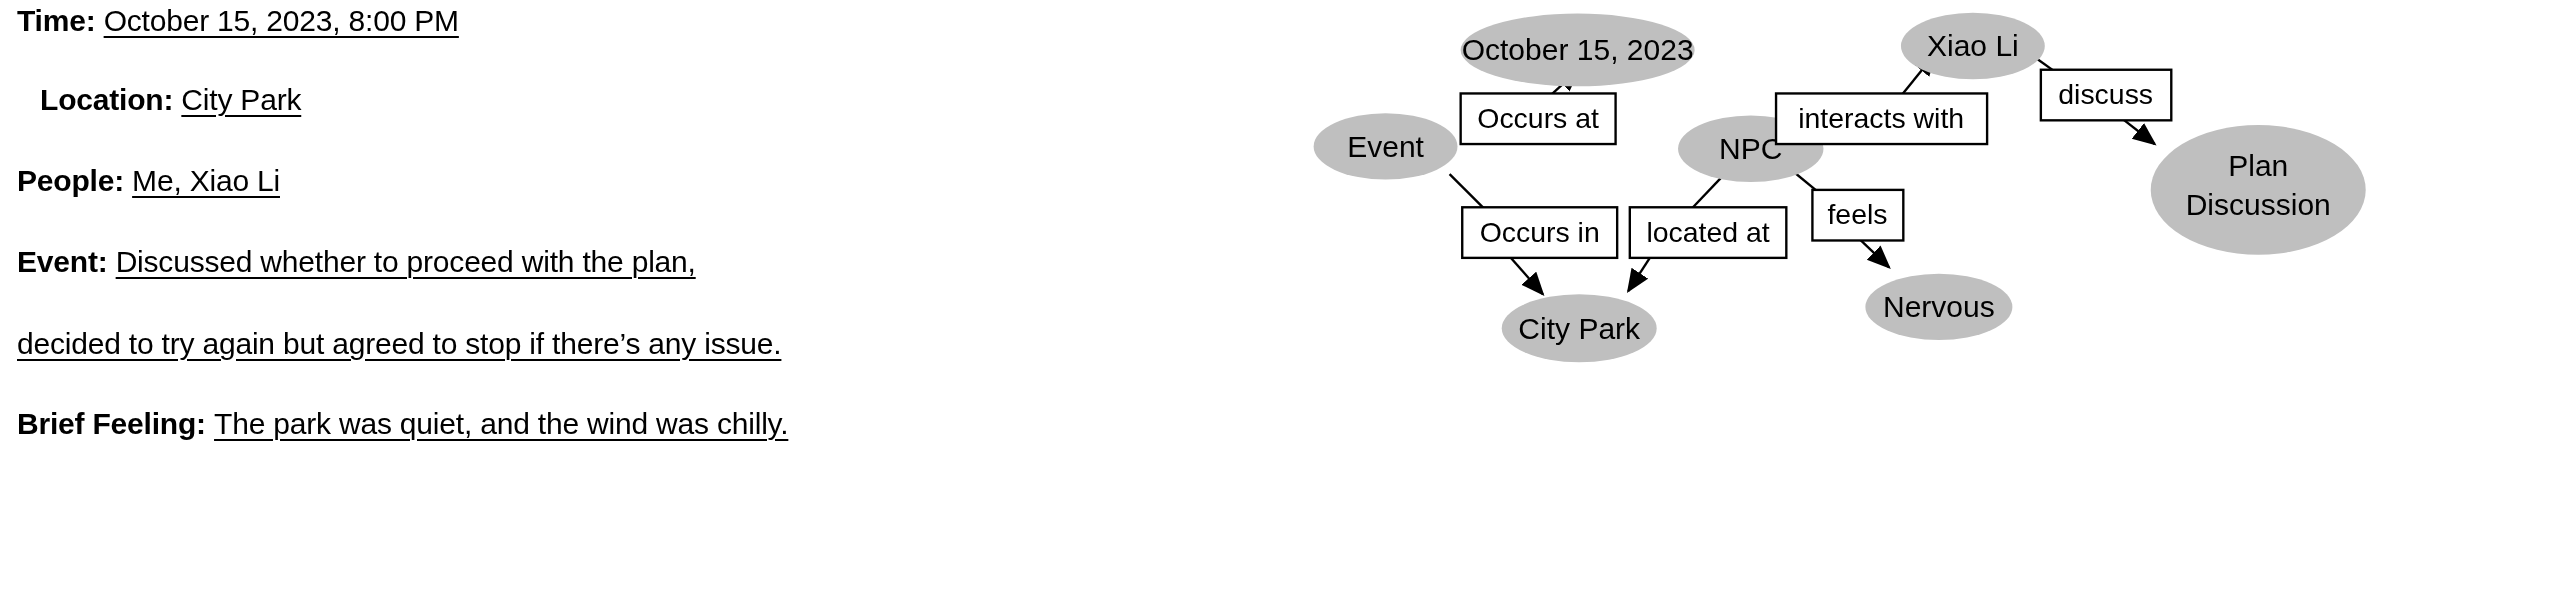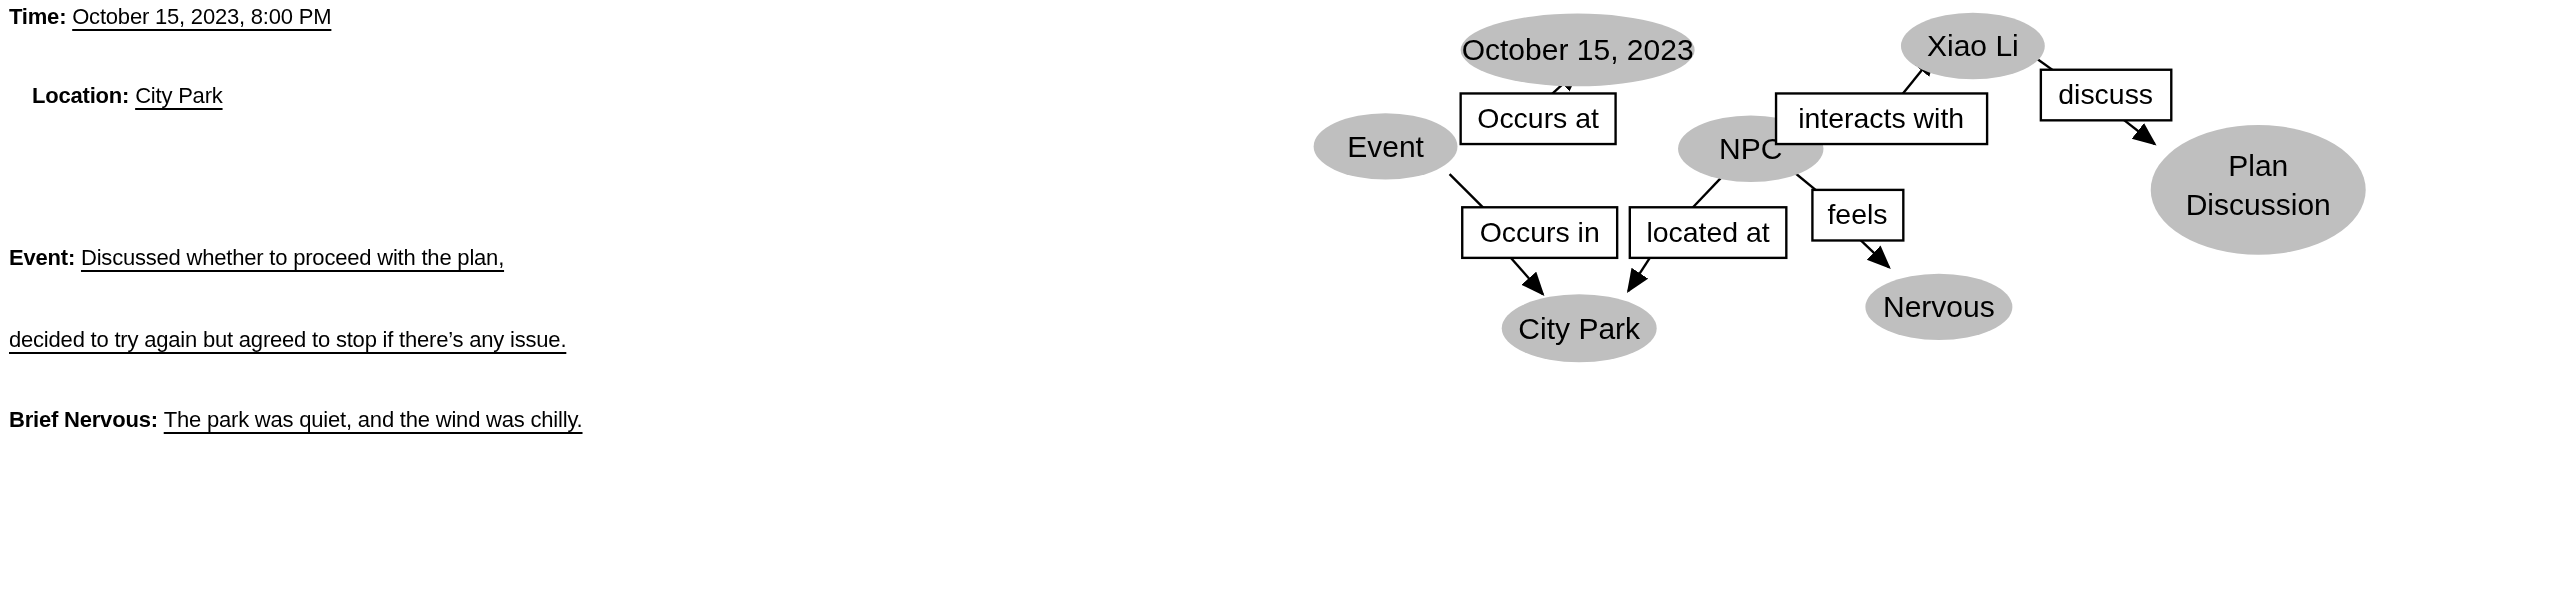--- a/index.html
+++ b/index.html
@@ -22,23 +22,23 @@
   
   #note-panel {
     position: absolute;
     left: 0;
     top: 0;
     width: 1233px;
     height: 594px;
   }
   .note-line {
     position: absolute;
-    left: 9px;
+    left: 17px;
     white-space: nowrap;
-    font-size: 22px;
+    font-size: 30px;
     line-height: 1.0;
     letter-spacing: -0.2px;
   }
   .note-label {
     font-weight: bold;
   }
   .note-value {
     font-weight: normal;
     text-decoration: underline;
     text-underline-offset: 4.7px;
@@ -110,31 +110,34 @@
   <div id="note-panel">
 
     <div class="note-line" id="note-line-time">
       <span class="note-label">Time</span><span class="note-label">: </span><span class="note-value">October 15, 2023, 8:00 PM</span>
     </div>
 
     <div class="note-line" id="note-line-location">
       <span class="note-label">Location</span><span class="note-label">: </span><span class="note-value">City Park</span>
     </div>
 
+    <div class="note-line" id="note-line-people">
+      <span class="note-label">People</span><span class="note-label">: </span><span class="note-value">Me, Xiao Li</span>
+    </div>
 
     <div class="note-line" id="note-line-event2">
       <span class="note-cont">decided to try again but agreed to stop if there’s any issue.</span>
     </div>
 
     <div class="note-line" id="note-line-event">
       <span class="note-label">Event</span><span class="note-label">: </span><span class="note-value">Discussed whether to proceed with the plan,</span>
     </div>
 
     <div class="note-line" id="note-line-feeling">
-      <span class="note-label">Brief Nervous</span><span class="note-label">: </span><span class="note-value">The park was quiet, and the wind was chilly.</span>
+      <span class="note-label">Brief Feeling</span><span class="note-label">: </span><span class="note-value">The park was quiet, and the wind was chilly.</span>
     </div>
 
   </div>
 
   <div id="graph-panel">
     <svg id="graph-svg" viewBox="0 0 1699 751" xmlns="http://www.w3.org/2000/svg">
 
       <defs>
         <marker id="arrowhead" markerWidth="11" markerHeight="11" refX="9" refY="4.2" orient="auto" markerUnits="strokeWidth">
           <path d="M0,0 L10,4.2 L0,8.4 Z" fill="#000000"></path>

